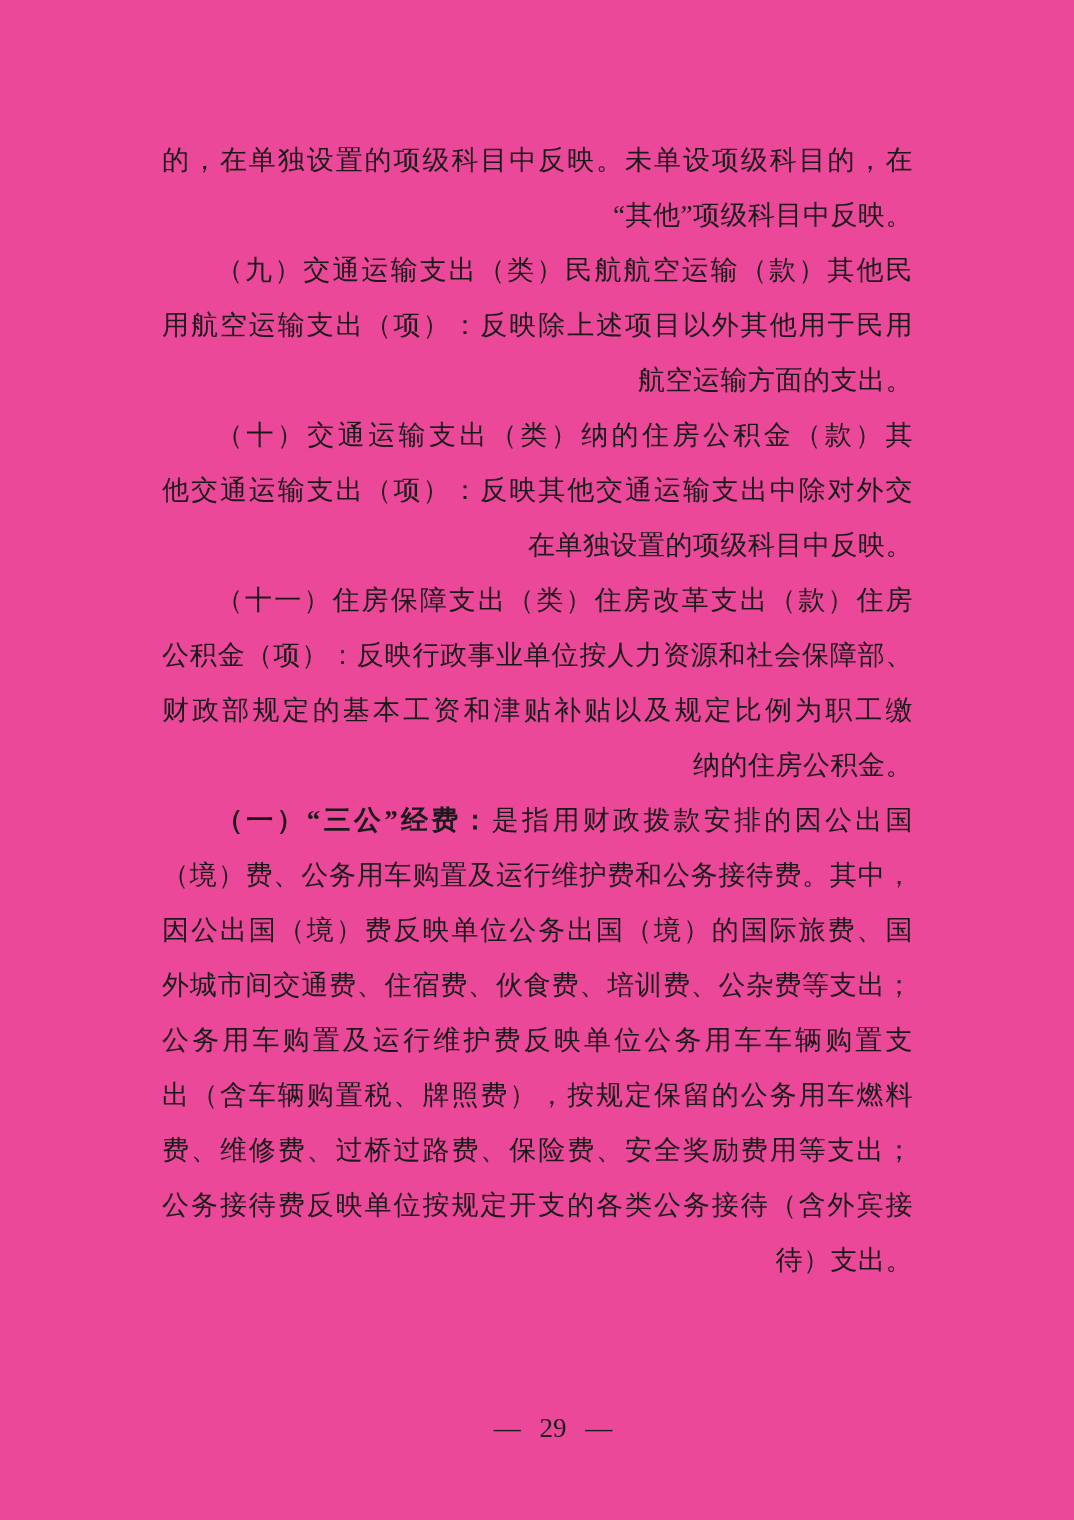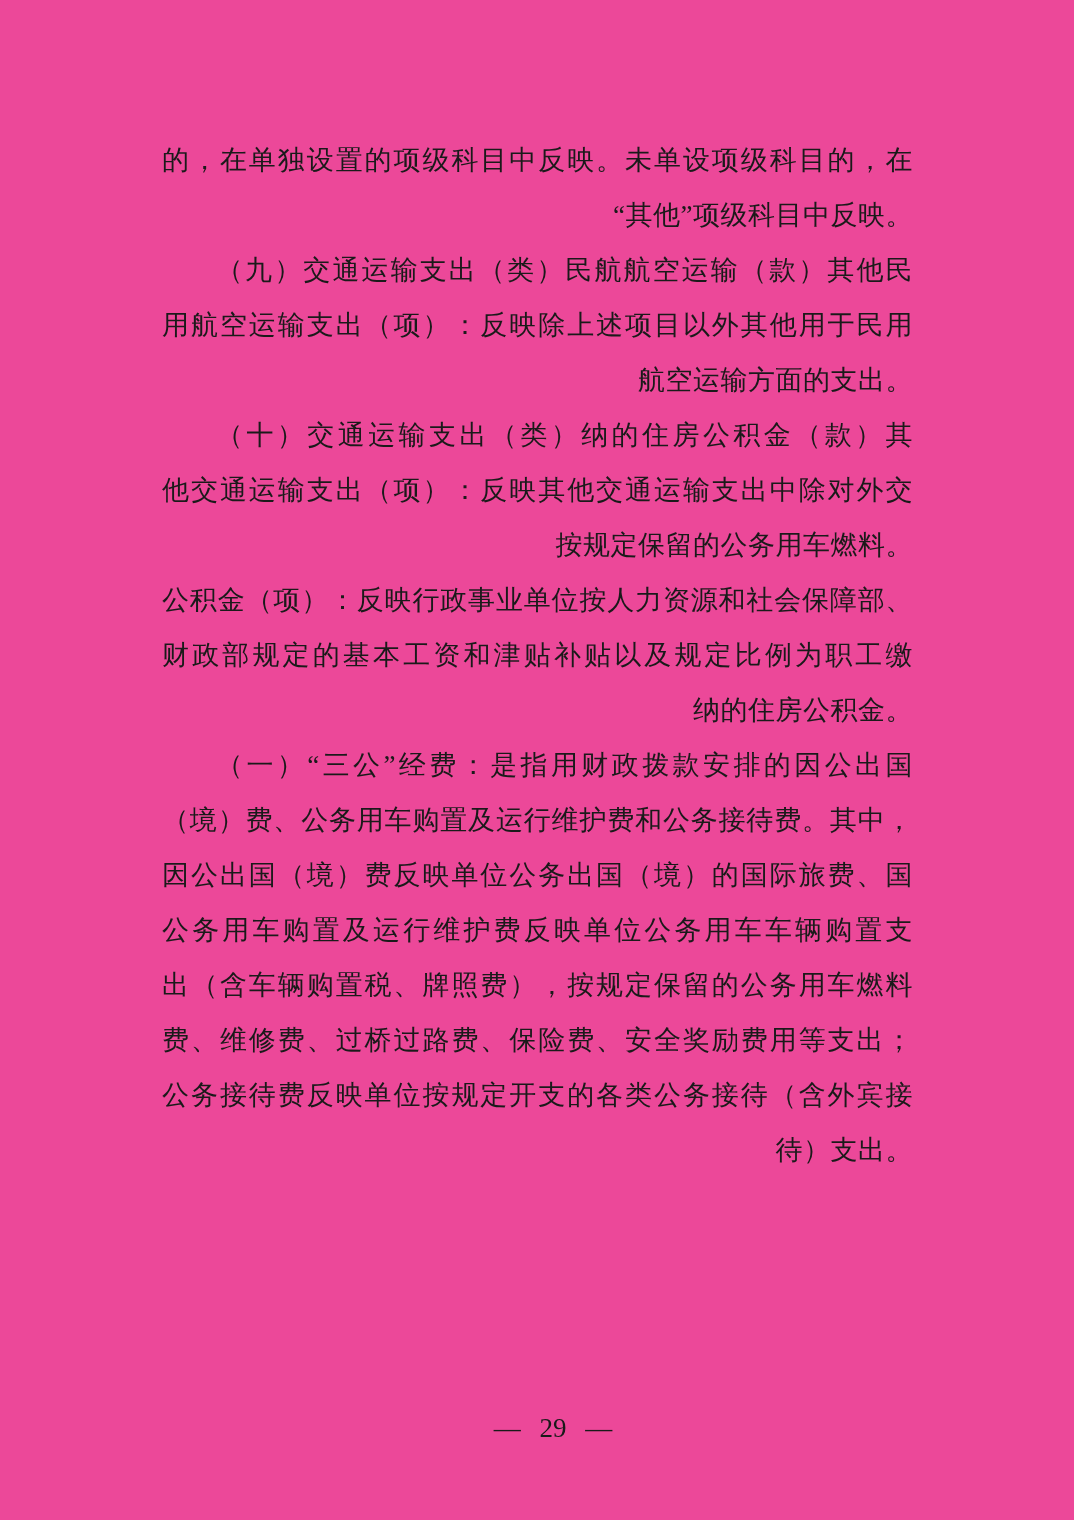--- a/index.html
+++ b/index.html
@@ -39,21 +39,21 @@
     text-indent: 54px;
   }
   .line.heading {
     font-family: "Liberation Sans", sans-serif;
     font-weight: 700;
     font-size: 30px;
     text-align: left;
     text-align-last: left;
   }
   .b {
-    font-weight: 400;
+    font-weight: 700;
   }
   .footer {
     position: absolute;
     left: 0;
     right: 0;
     top: 1408px;
     height: 40px;
     line-height: 40px;
     text-align: center;
     font-size: 27px;
@@ -66,29 +66,31 @@
 
 <div class="page">
   <div class="textcol">
     <div class="line j">的，在单独设置的项级科目中反映。未单设项级科目的，在</div>
     <div class="line">“其他”项级科目中反映。</div>
     <div class="line j ind">（九）交通运输支出（类）民航航空运输（款）其他民</div>
     <div class="line j">用航空运输支出（项）：反映除上述项目以外其他用于民用</div>
     <div class="line">航空运输方面的支出。</div>
     <div class="line j ind">（十）交通运输支出（类）纳的住房公积金（款）其</div>
     <div class="line j">他交通运输支出（项）：反映其他交通运输支出中除对外交</div>
-    <div class="line">按规定保留的公务用车燃料。</div>
+    <div class="line">在单独设置的项级科目中反映。</div>
+    <div class="line j ind">（十一）住房保障支出（类）住房改革支出（款）住房</div>
     <div class="line j">公积金（项）：反映行政事业单位按人力资源和社会保障部、</div>
     <div class="line j">财政部规定的基本工资和津贴补贴以及规定比例为职工缴</div>
     <div class="line">纳的住房公积金。</div>
     <div class="line j ind">
       <span class="b">（一）“三公”经费：</span><span>是指用财政拨款安排的因公出国</span>
     </div>
     <div class="line j">（境）费、公务用车购置及运行维护费和公务接待费。其中，</div>
     <div class="line j">因公出国（境）费反映单位公务出国（境）的国际旅费、国</div>
+    <div class="line j">外城市间交通费、住宿费、伙食费、培训费、公杂费等支出；</div>
     <div class="line j">公务用车购置及运行维护费反映单位公务用车车辆购置支</div>
     <div class="line j">出（含车辆购置税、牌照费），按规定保留的公务用车燃料</div>
     <div class="line j">费、维修费、过桥过路费、保险费、安全奖励费用等支出；</div>
     <div class="line j">公务接待费反映单位按规定开支的各类公务接待（含外宾接</div>
     <div class="line">待）支出。</div>
   </div>
 
   <div class="footer">
     <span>— 29 —</span>
   </div>

